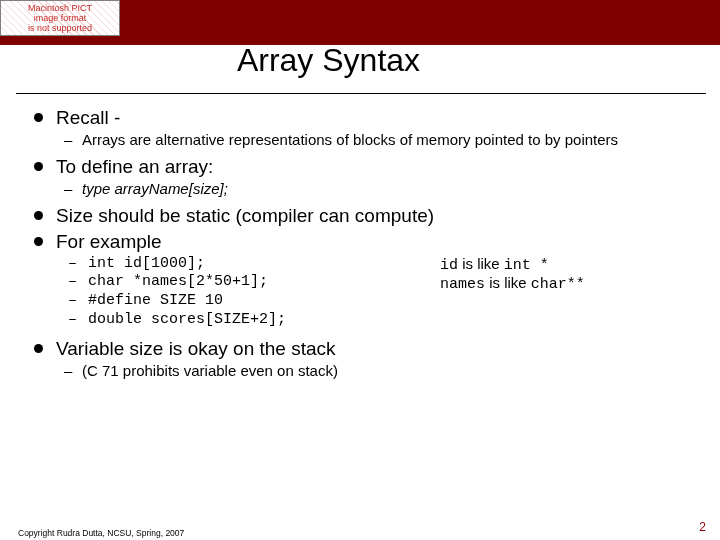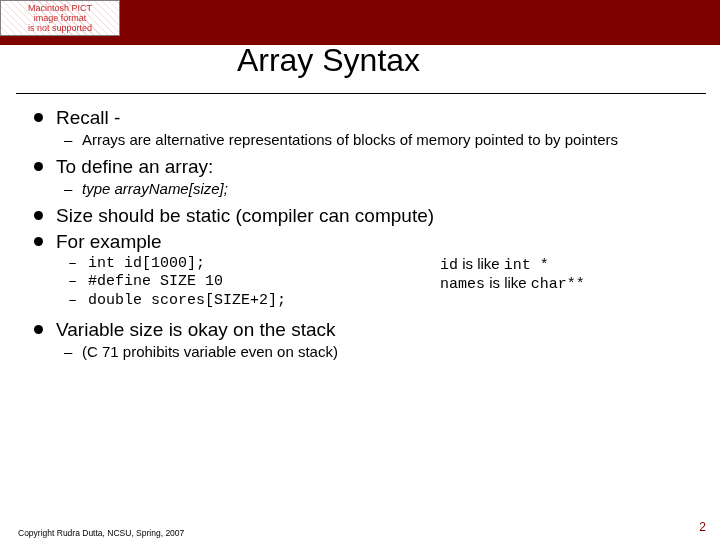--- a/index.html
+++ b/index.html
@@ -165,20 +165,21 @@
         </li>
       </ul>
     </li>
     <li>
       <span>Size should be static (compiler can compute)</span>
     </li>
     <li style="position:relative;">
       <span>For example</span>
       <ul class="l2 l2code">
         <li>int id[1000];</li>
+        <li>char *names[2*50+1];</li>
         <li>#define SIZE 10</li>
         <li>double scores[SIZE+2];</li>
       </ul>
       <div class="aside" style="top:24px;">
         <span class="mono">id</span><span> is like </span><span class="mono">int *</span>
       </div>
       <div class="aside" style="top:43px;">
         <span class="mono">names</span><span> is like </span><span class="mono">char**</span>
       </div>
     </li>

